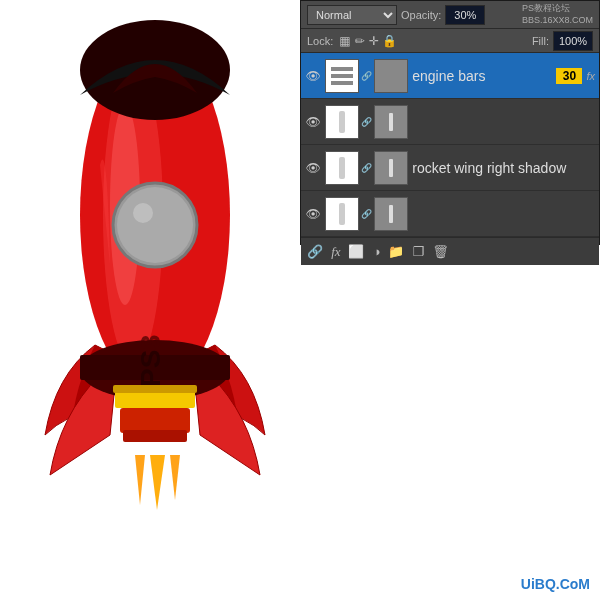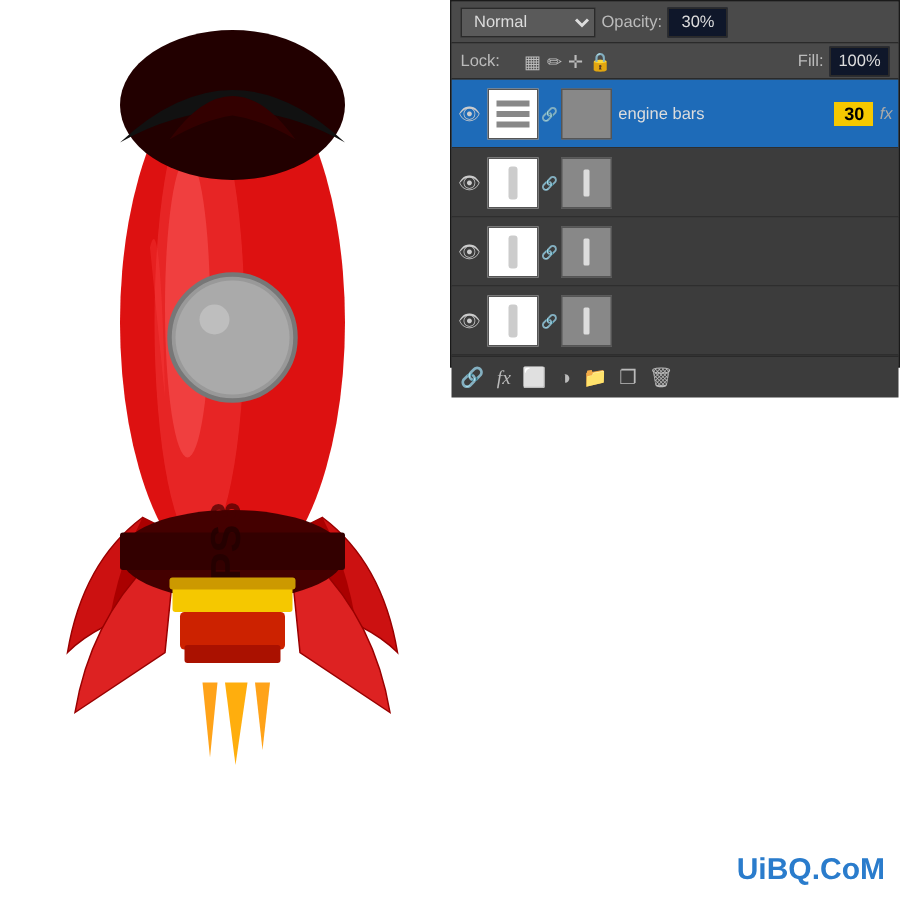--- a/index.html
+++ b/index.html
@@ -66,21 +66,21 @@
       color: #aaa;
       font-size: 9px;
       line-height: 1.3;
     }
 
     .ps-lock-row {
       display: flex;
       align-items: center;
       background: #4a4a4a;
       padding: 3px 6px;
-      gap: 16px;
+      gap: 6px;
       height: 24px;
       border-bottom: 1px solid #2a2a2a;
     }
 
     .ps-lock-icons {
       display: flex;
       gap: 4px;
       align-items: center;
     }
 
@@ -157,21 +157,21 @@
       justify-content: center;
     }
 
     .ps-chain {
       color: #999;
       font-size: 10px;
     }
 
     .ps-layer-name {
       color: #ddd;
-      font-size: 11px;
+      font-size: 14px;
       flex: 1;
       white-space: nowrap;
       overflow: hidden;
       text-overflow: ellipsis;
     }
 
     .ps-badge {
       background: #f5c800;
       color: #000;
       font-size: 12px;
@@ -214,37 +214,41 @@
       display: flex;
       align-items: center;
       justify-content: center;
     }
 
     
     .uibq-brand {
       position: absolute;
       bottom: 8px;
       right: 10px;
-      font-size: 20px;
+      font-size: 14px;
       font-weight: bold;
       color: #2a7ccc;
       z-index: 5;
     }
   </style>
 </head>
 <body>
 
 <div class="ps-panel">
 
   <div class="ps-toolbar">
     <select class="ps-blend-select">
       <option>Normal</option>
     </select>
     <span class="ps-label">Opacity:</span>
     <input class="ps-opacity-input" type="text" value="30%" style="">
+    <div class="ps-watermark">
+      <div>PS教程论坛</div>
+      <div>BBS.16XX8.COM</div>
+    </div>
   </div>
 
   <div class="ps-lock-row">
     <span class="ps-label">Lock:</span>
     <div class="ps-lock-icons">
       <span class="ps-lock-icon">▦</span>
       <span class="ps-lock-icon">✏</span>
       <span class="ps-lock-icon">✛</span>
       <span class="ps-lock-icon">🔒</span>
     </div>
@@ -288,20 +292,21 @@
         <div class="ps-eye">👁</div>
         <div class="ps-thumb-container">
           <div class="ps-thumb">
             <div style="width:6px;height:22px;background:#ccc;border-radius:2px;"></div>
           </div>
           <span class="ps-chain" style="font-size: 9px;">🔗</span>
           <div class="ps-thumb-mask">
             <div style="width:4px;height:18px;background:#ddd;border-radius:1px;"></div>
           </div>
         </div>
+        <div class="ps-layer-name">rocket wing right shadow</div>
       </div>
       <div class="ps-layer-row">
         <div class="ps-eye">👁</div>
         <div class="ps-thumb-container">
           <div class="ps-thumb">
             <div style="width:6px;height:22px;background:#ccc;border-radius:2px;"></div>
           </div>
           <span class="ps-chain" style="font-size: 9px;">🔗</span>
           <div class="ps-thumb-mask">
             <div style="width:4px;height:18px;background:#ddd;border-radius:1px;"></div>

